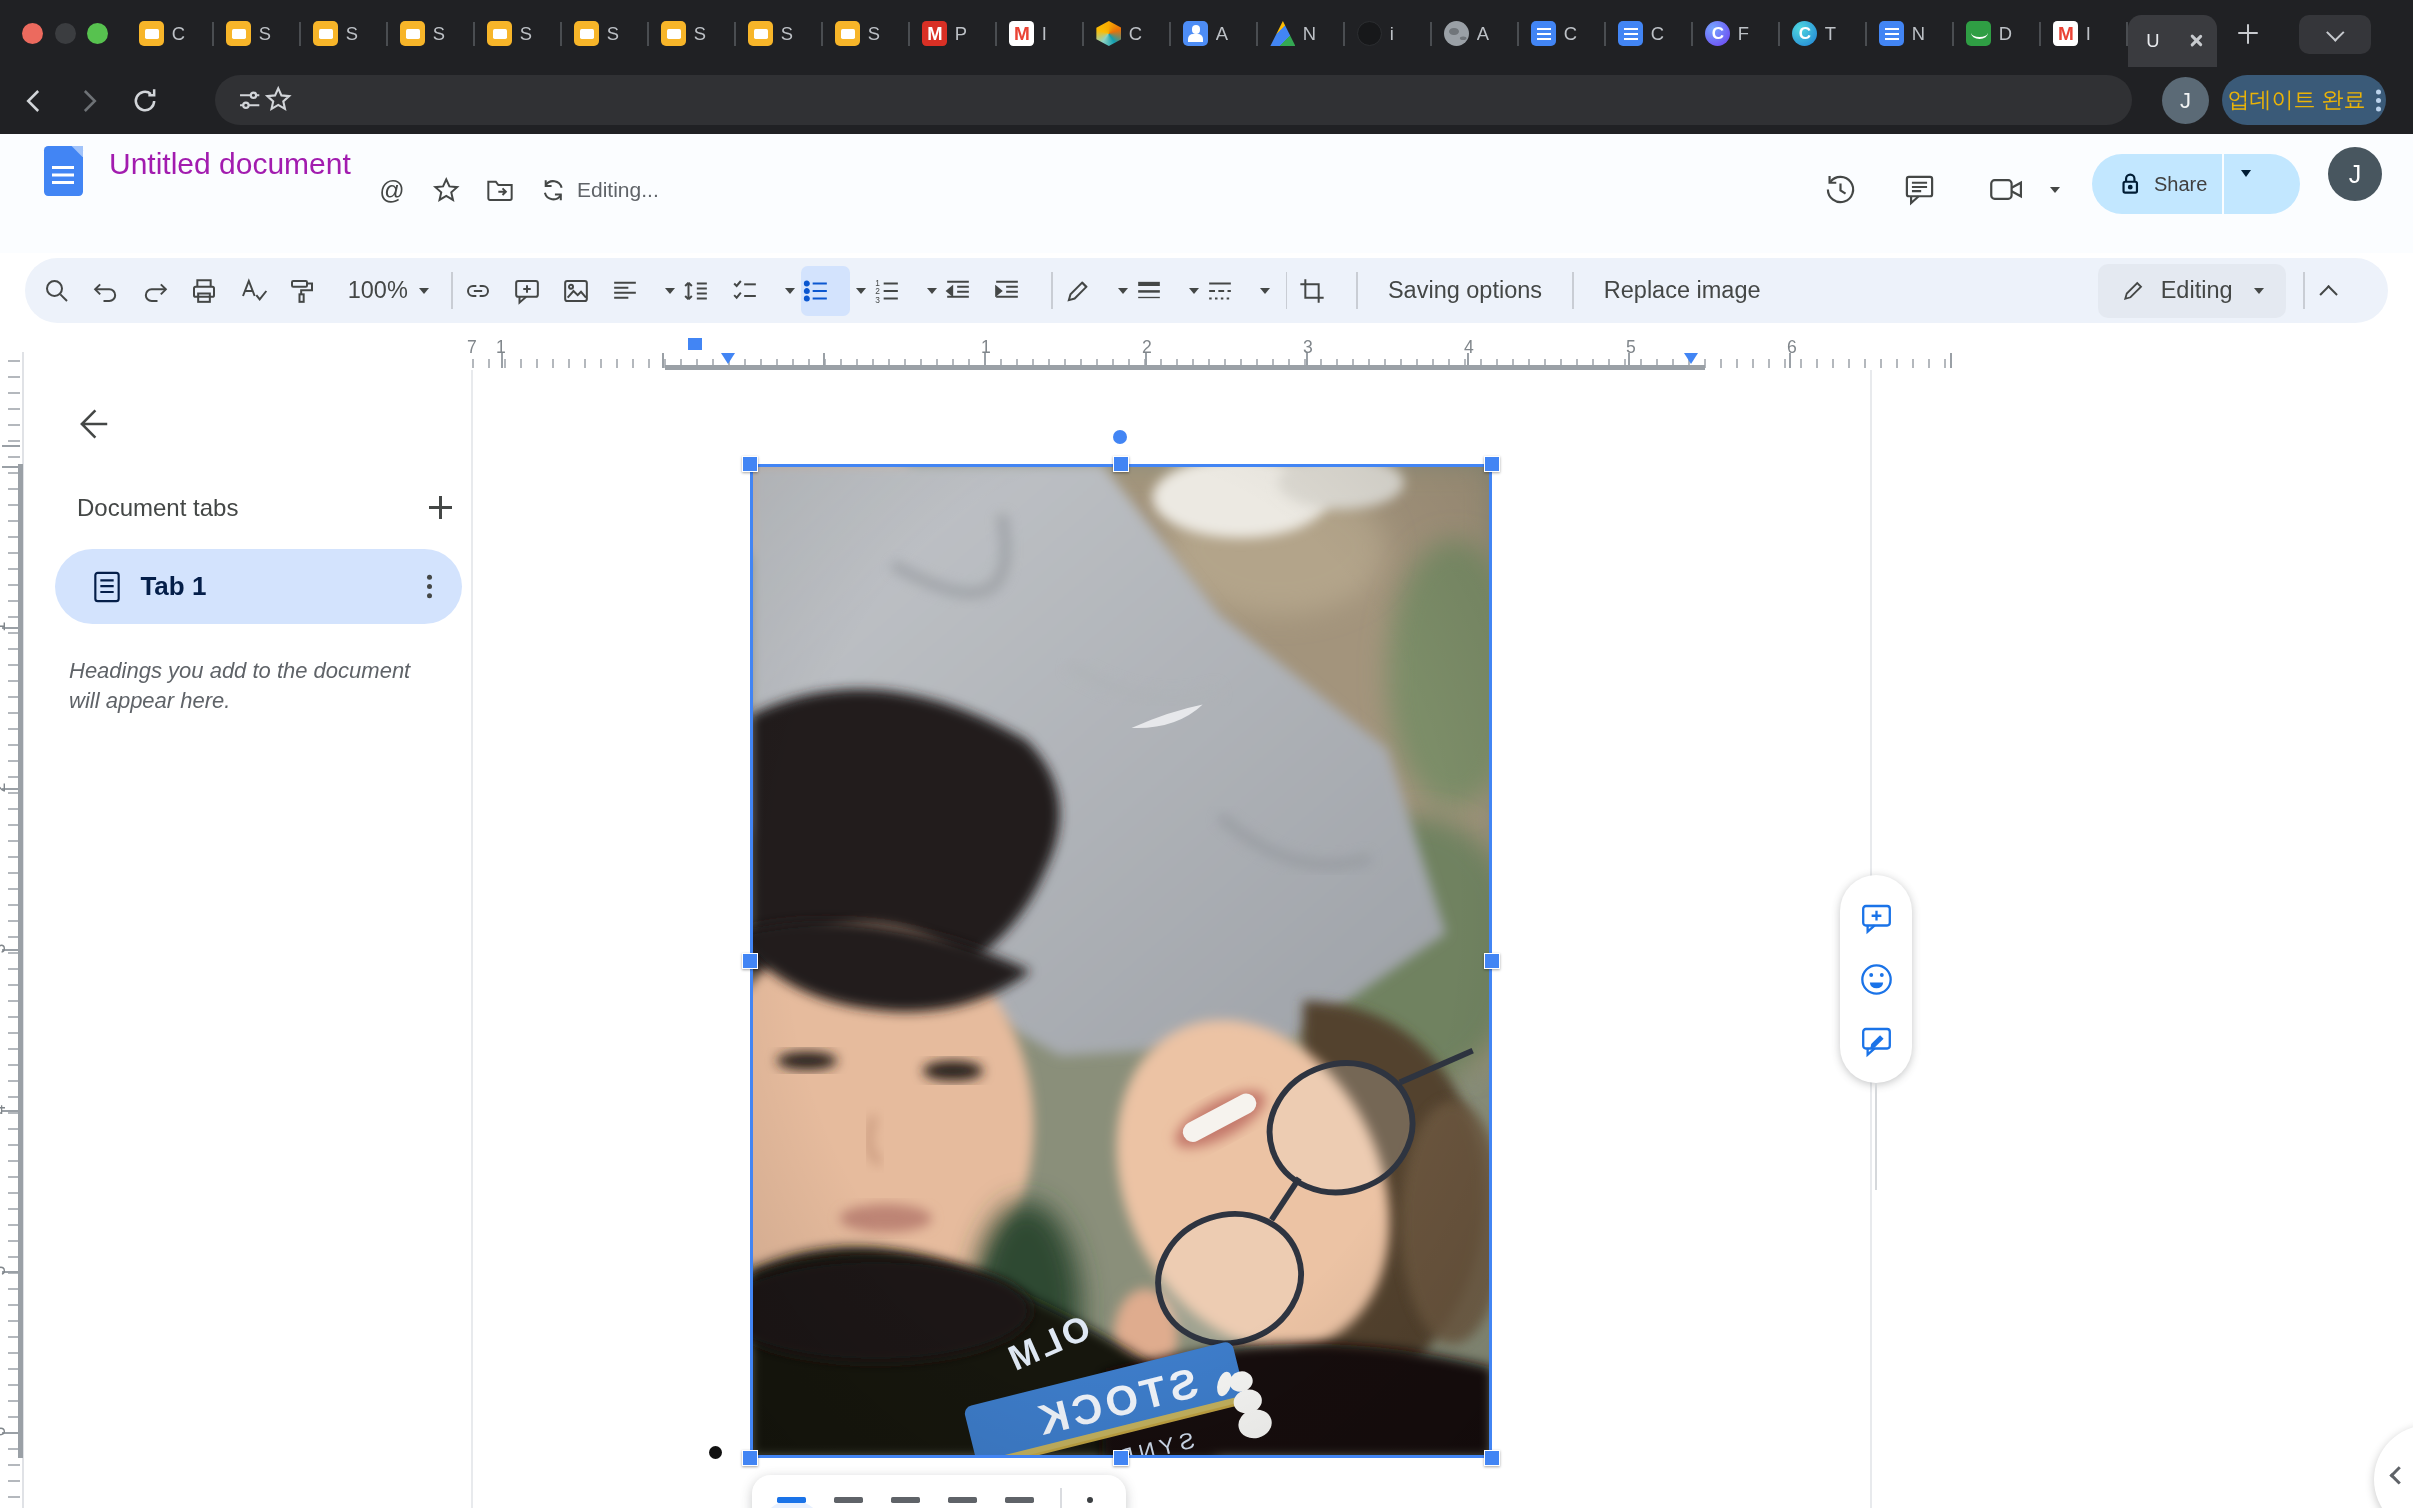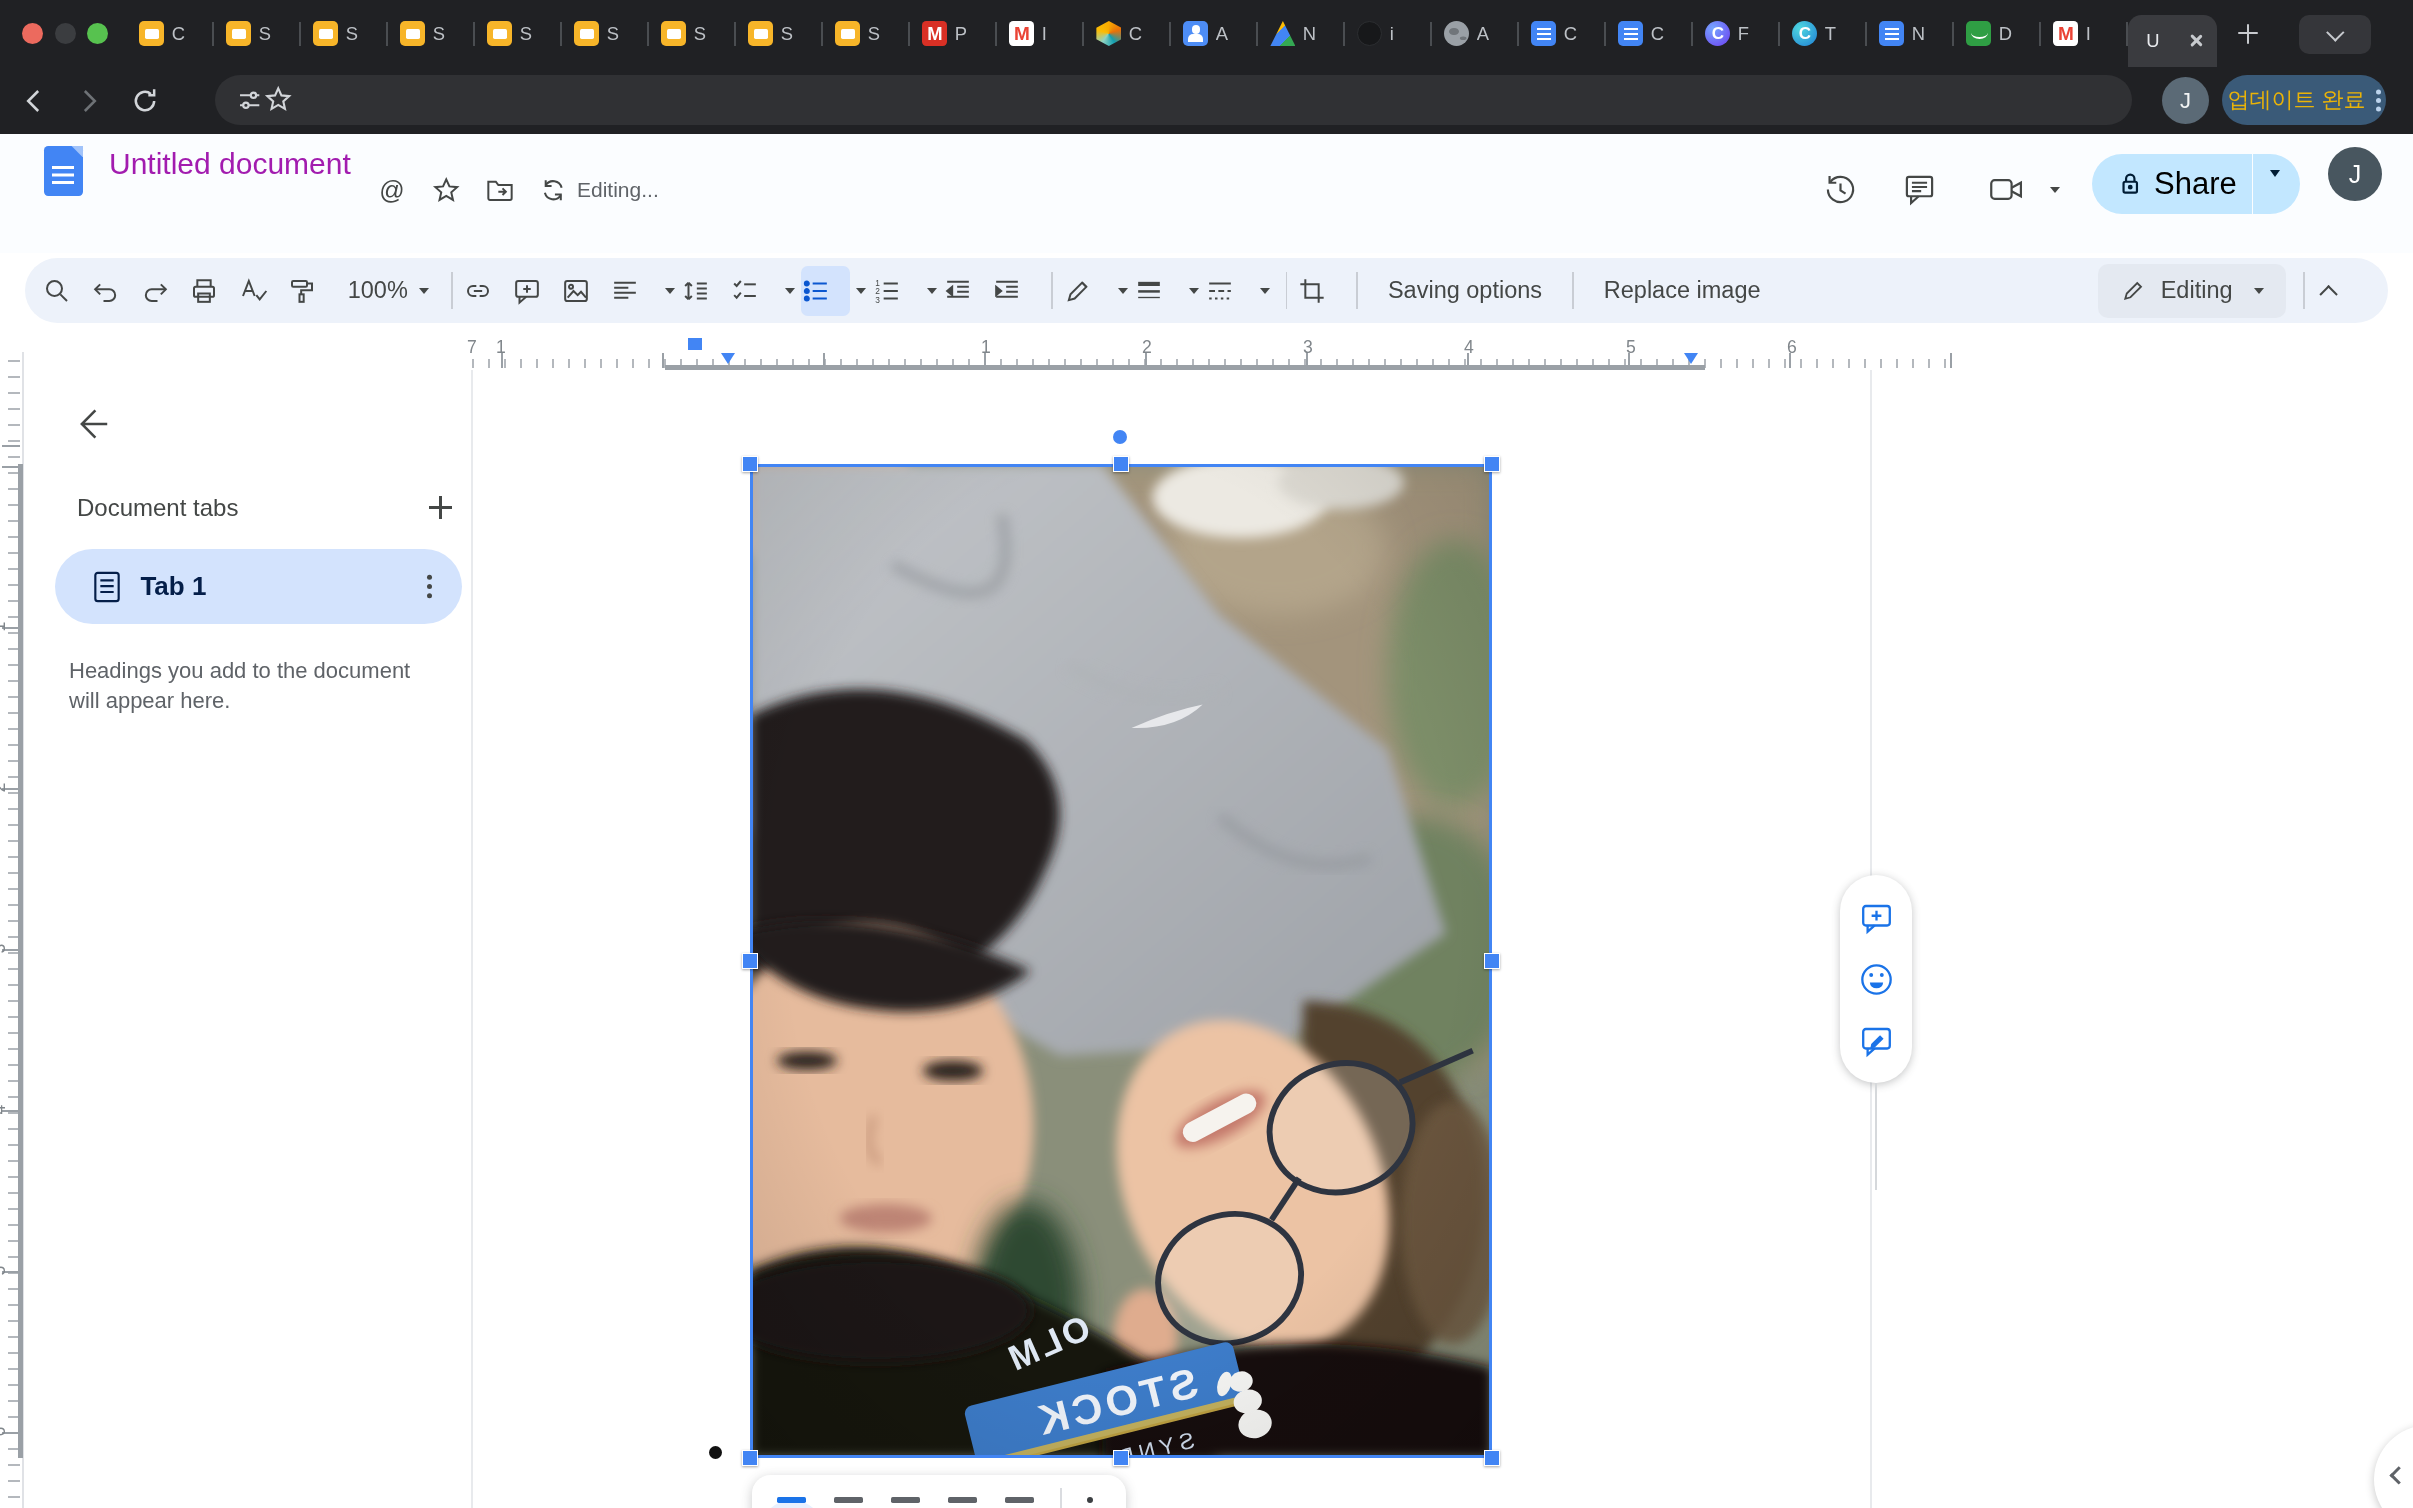--- a/index.html
+++ b/index.html
@@ -76,21 +76,21 @@
   .at-ic{font-size:25px;color:#444746}
   .saving{position:absolute;left:577px;top:44px;font-size:21px;color:#5f6368}
   .menus{position:absolute;left:96px;top:72px;display:flex}
   .menu-item{font-size:23.5px;color:#202124;padding:5px 11px;border-radius:6.7px}
   .hdr-ic{position:absolute;top:32px;width:47px;height:47px;display:flex;align-items:center;justify-content:center}
   .hdr-ic svg{stroke:#444746;stroke-width:2.6;fill:none}
   .caret{width:0;height:0;border-left:6.7px solid transparent;border-right:6.7px solid transparent;border-top:8.4px solid #444746}
   .share-pill{position:absolute;left:2092px;top:20px;width:208px;height:60px;background:#c2e7ff;border-radius:30px;display:flex;align-items:center}
   .share-main{display:flex;align-items:center;gap:10px;padding:0 15px 0 23.5px;height:100%}
   .share-pill svg{stroke:#001d35;stroke-width:2.6;fill:none}
-  .share-label{font-size:31px;color:#000000}
+  .share-label{font-size:20px;color:#404040}
   .share-div{width:1.7px;height:60px;background:#fbfdff}
   .share-caret{padding:0 17px}
   .share-caret .caret{border-top-color:#001d35;border-left-width:5.9px;border-right-width:5.9px;border-top-width:7.5px}
   .d-avatar{position:absolute;left:2328px;top:13.4px;width:54px;height:54px;border-radius:50%;background:#48565f;color:#fff;font-size:25px;display:flex;align-items:center;justify-content:center}
 
   
   .toolbar{position:absolute;left:25px;top:258px;width:2363px;height:65px;background:#edf2fa;border-radius:34px;display:flex;align-items:center;padding:0 17px}
   .tbtn{width:49px;height:50px;border-radius:6.7px;display:flex;align-items:center;justify-content:flex-start;flex:none}
   .tbtn svg{stroke:#444746;stroke-width:2.4;fill:none}
   .tbtn.on{background:#d3e3fd}
@@ -135,21 +135,21 @@
   .back-btn{position:absolute;left:40px;top:17px;width:47px;height:47px}
   .back-btn svg{stroke:#444746;stroke-width:3;fill:none}
   .sb-head{position:absolute;left:47px;top:109px;font-size:24px;color:#444746}
   .sb-plus{position:absolute;left:392px;top:104px;width:37px;height:37px}
   .sb-plus::before{content:"";position:absolute;left:6.7px;top:17px;width:23.5px;height:2.5px;background:#444746}
   .sb-plus::after{content:"";position:absolute;left:17px;top:6.7px;width:2.5px;height:23.5px;background:#444746}
   .tab-pill{position:absolute;left:25px;top:164px;width:407px;height:75px;background:#d3e3fd;border-radius:38px;display:flex;align-items:center}
   .tab-pill svg{stroke:#041e49;stroke-width:2.6;fill:none;margin-left:37px}
   .tab-pill-label{font-size:26px;font-weight:bold;color:#041e49;margin-left:18.4px}
   .pill-kebab{margin-left:auto;margin-right:30px;width:5px;height:5px;border-radius:50%;background:#444746;box-shadow:0 9.2px 0 #444746,0 -9.2px 0 #444746}
-  .sb-hint{position:absolute;left:39px;font-size:22px;color:#5f6368;white-space:nowrap}
+  .sb-hint{position:absolute;left:39px;font-size:22px;font-style:italic;color:#5f6368;white-space:nowrap}
   .hint1{top:273px}.hint2{top:303px}
 
   
   .img-wrap{position:absolute;left:750px;top:464px;width:742px;height:994px}
   .img-wrap svg.photo{position:absolute;inset:0;width:100%;height:100%}
   .sel-border{position:absolute;inset:0;border:3.4px solid #4285f4;pointer-events:none}
   .handle{position:absolute;width:16px;height:16px;background:#4285f4;border:1.7px solid #fff;box-shadow:0 0.8px 2.5px rgba(0,0,0,.35)}
   .rot-dot{position:absolute;left:363px;top:-34px;width:14.2px;height:14.2px;border-radius:50%;background:#4285f4}
   .bullet-dot{position:absolute;left:709px;top:1446px;width:13.4px;height:13.4px;border-radius:50%;background:#111}
 

